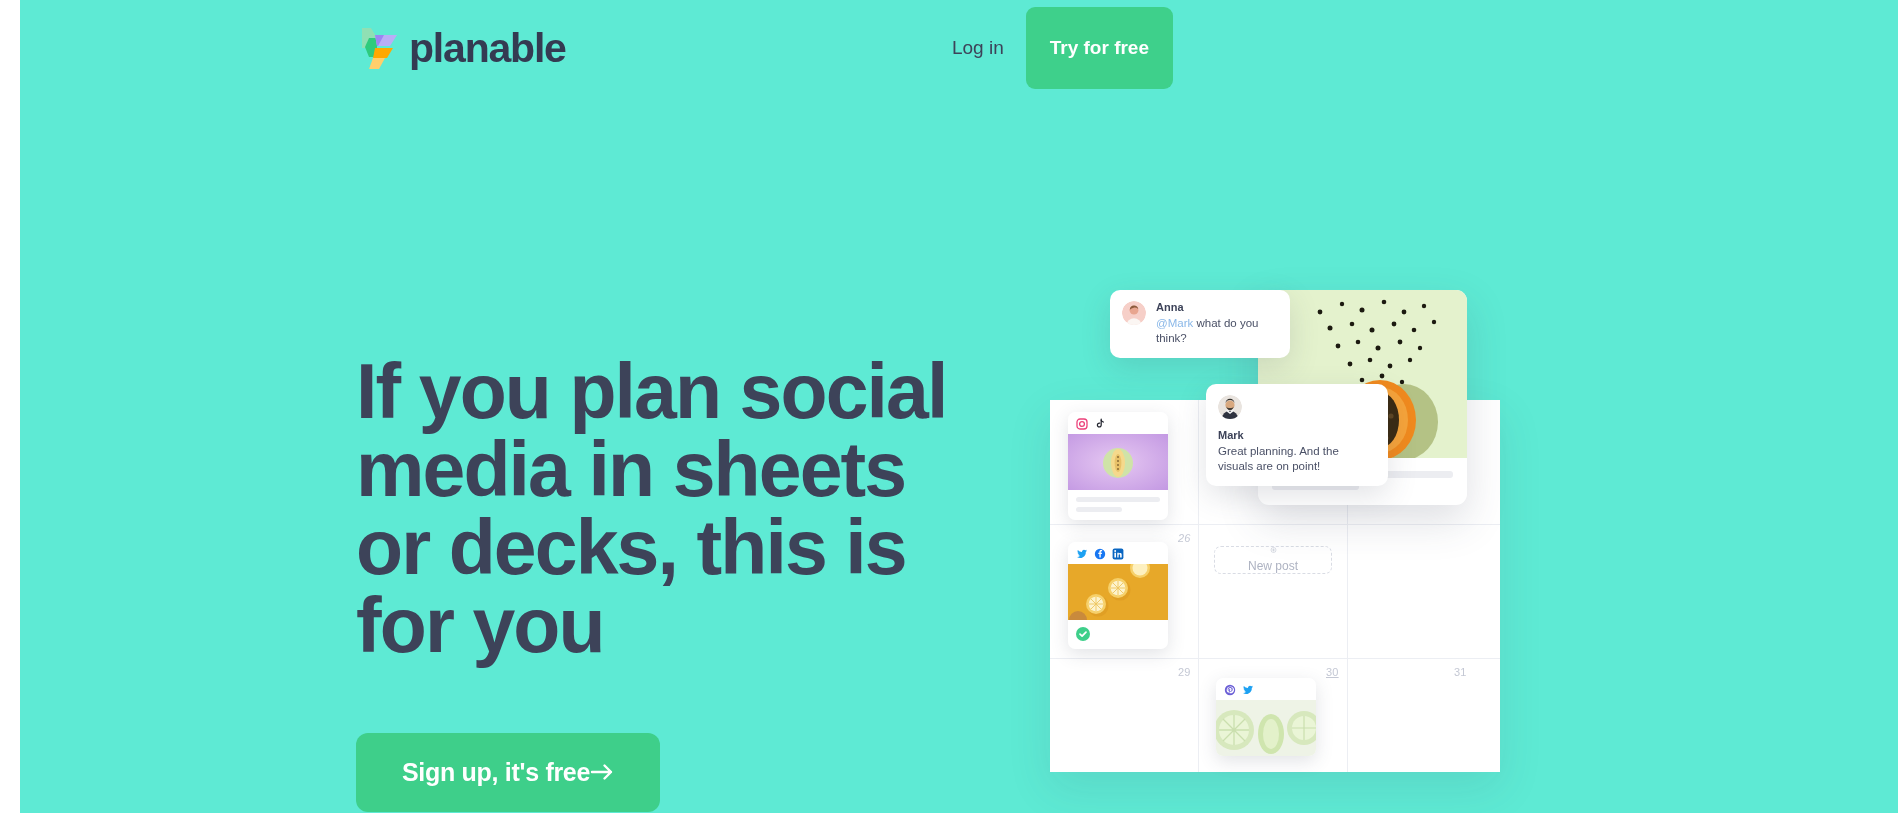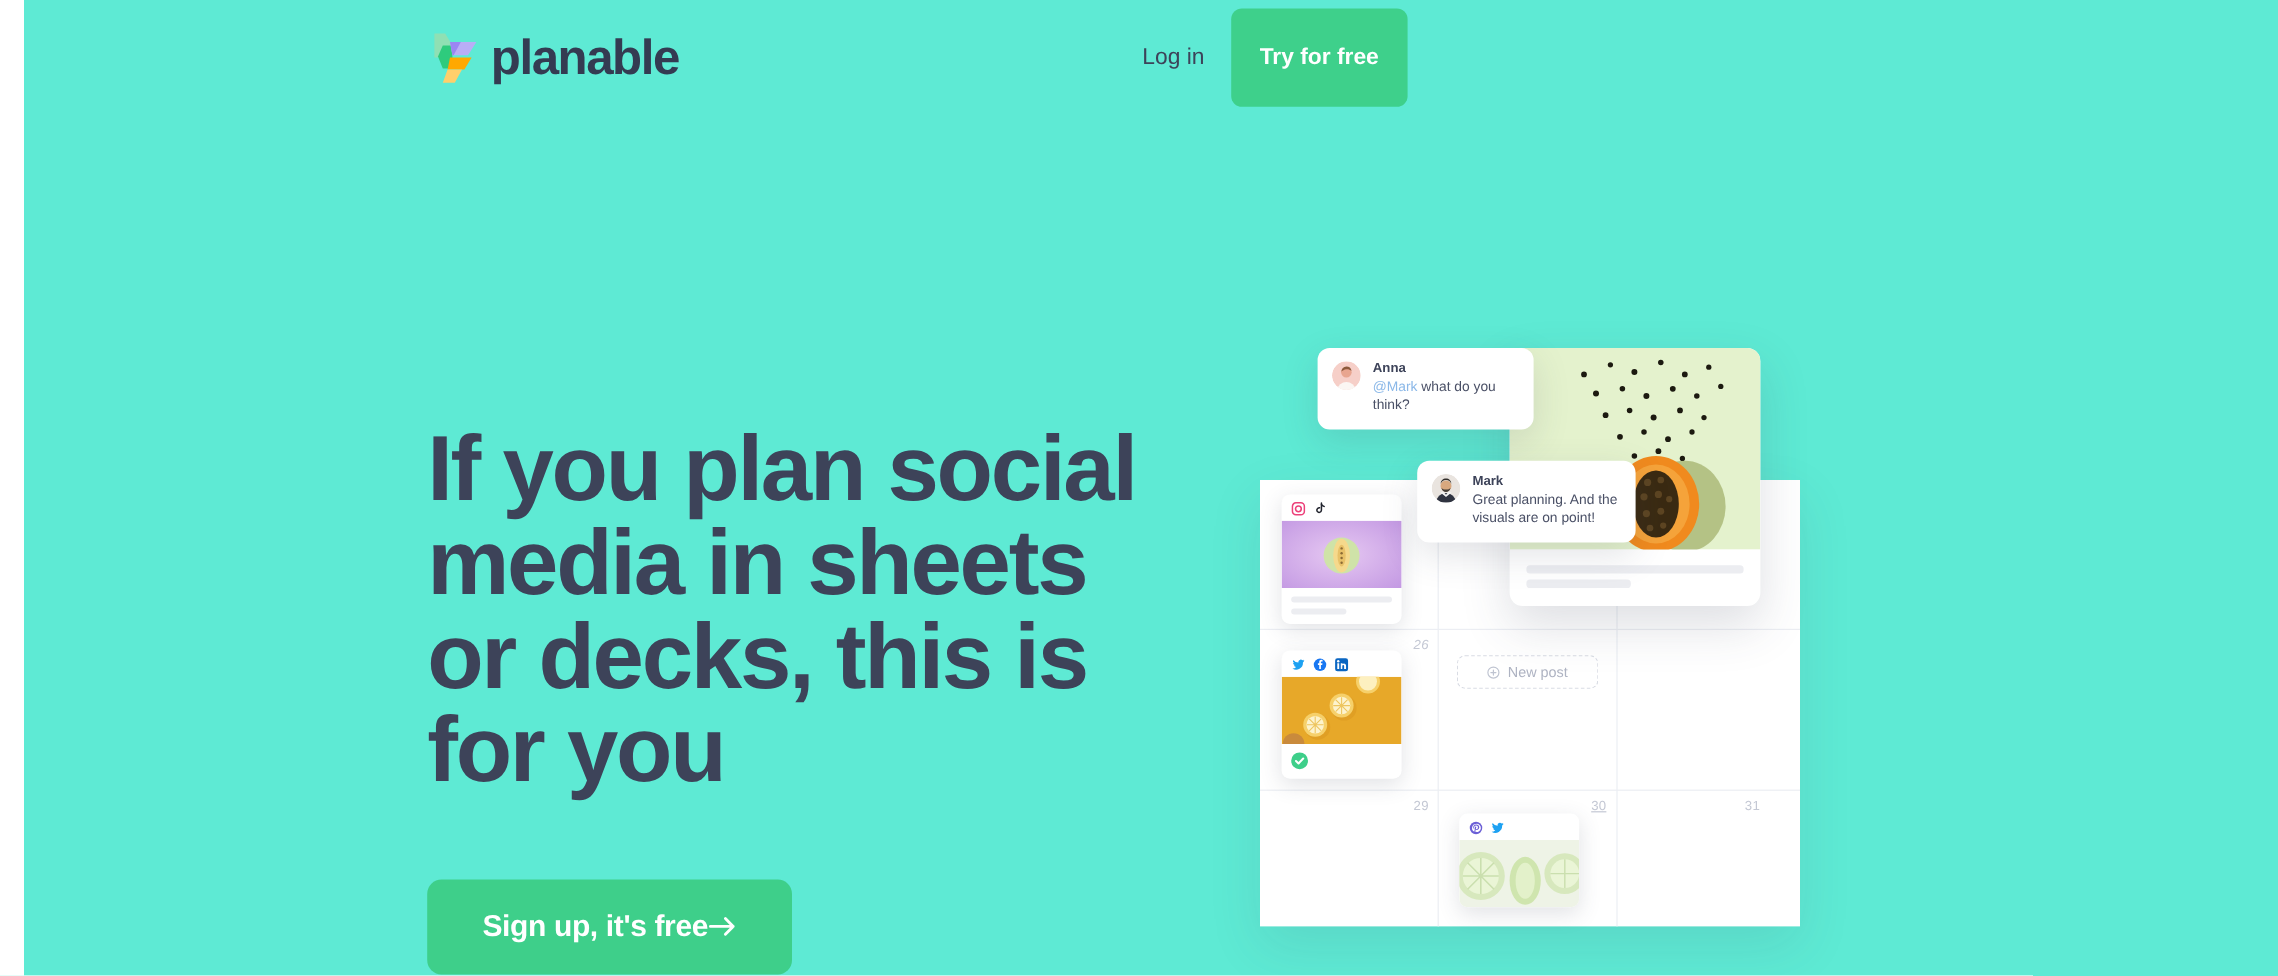--- a/index.html
+++ b/index.html
@@ -211,22 +211,22 @@
     box-shadow: 0 10px 30px rgba(60,66,90,0.15);
     display: flex;
     gap: 10px;
     padding: 11px 14px 12px 12px;
   }
   .bub-av { width: 24px; height: 24px; border-radius: 50%; flex: none; overflow: hidden; }
   .bub-name { font-size: 11px; font-weight: 700; color: #3d4359; margin-bottom: 3px; }
   .bub-text { font-size: 11.5px; line-height: 1.32; color: #4a5066; }
   .mention { color: #8bb8e8; }
 
-  .bubble-anna { left: 48px; top: 0px; width: 180px; }
-  .bubble-mark { left: 131px; top: 94px; width: 182px; }
+  .bubble-anna { left: 60px; top: 0px; width: 180px; }
+  .bubble-mark { left: 156px; top: 94px; width: 182px; flex-direction: column; }
 </style>
 </head>
 <body>
 
 <div class="page">
 
   <div class="navbar">
 
     <a class="brand" href="#">
       <svg class="brand-mark" viewBox="0 0 42 44">
@@ -340,21 +340,21 @@
         </svg>
         <div class="pcard-foot" style="display:flex; align-items:center;">
           <div class="approve-badge">
             <svg viewBox="0 0 14 14" width="14" height="14">
               <path d="M4 7.2 L6.1 9.2 L10 5.1" stroke="#fff" stroke-width="1.7" fill="none" stroke-linecap="round" stroke-linejoin="round"></path>
             </svg>
           </div>
         </div>
       </div>
 
-      <div class="newpost" style="left:164px; top:146px; width:118px; height:28px;">
+      <div class="newpost" style="left:164px; top:146px; width:118px; height:28px;flex-direction:column;">
         <svg width="11" height="11" viewBox="0 0 11 11">
           <circle cx="5.5" cy="5.5" r="4.6" fill="none" stroke="#bfc4d1" stroke-width="1"></circle>
           <path d="M5.5 3.4 v4.2 M3.4 5.5 h4.2" stroke="#bfc4d1" stroke-width="1" stroke-linecap="round"></path>
         </svg>
         <span>New post</span>
       </div>
 
       <div class="pcard" style="left:166px; top:278px; width:100px;">
         <div class="pcard-icons">
           <svg class="sicon" viewBox="0 0 12 12">

